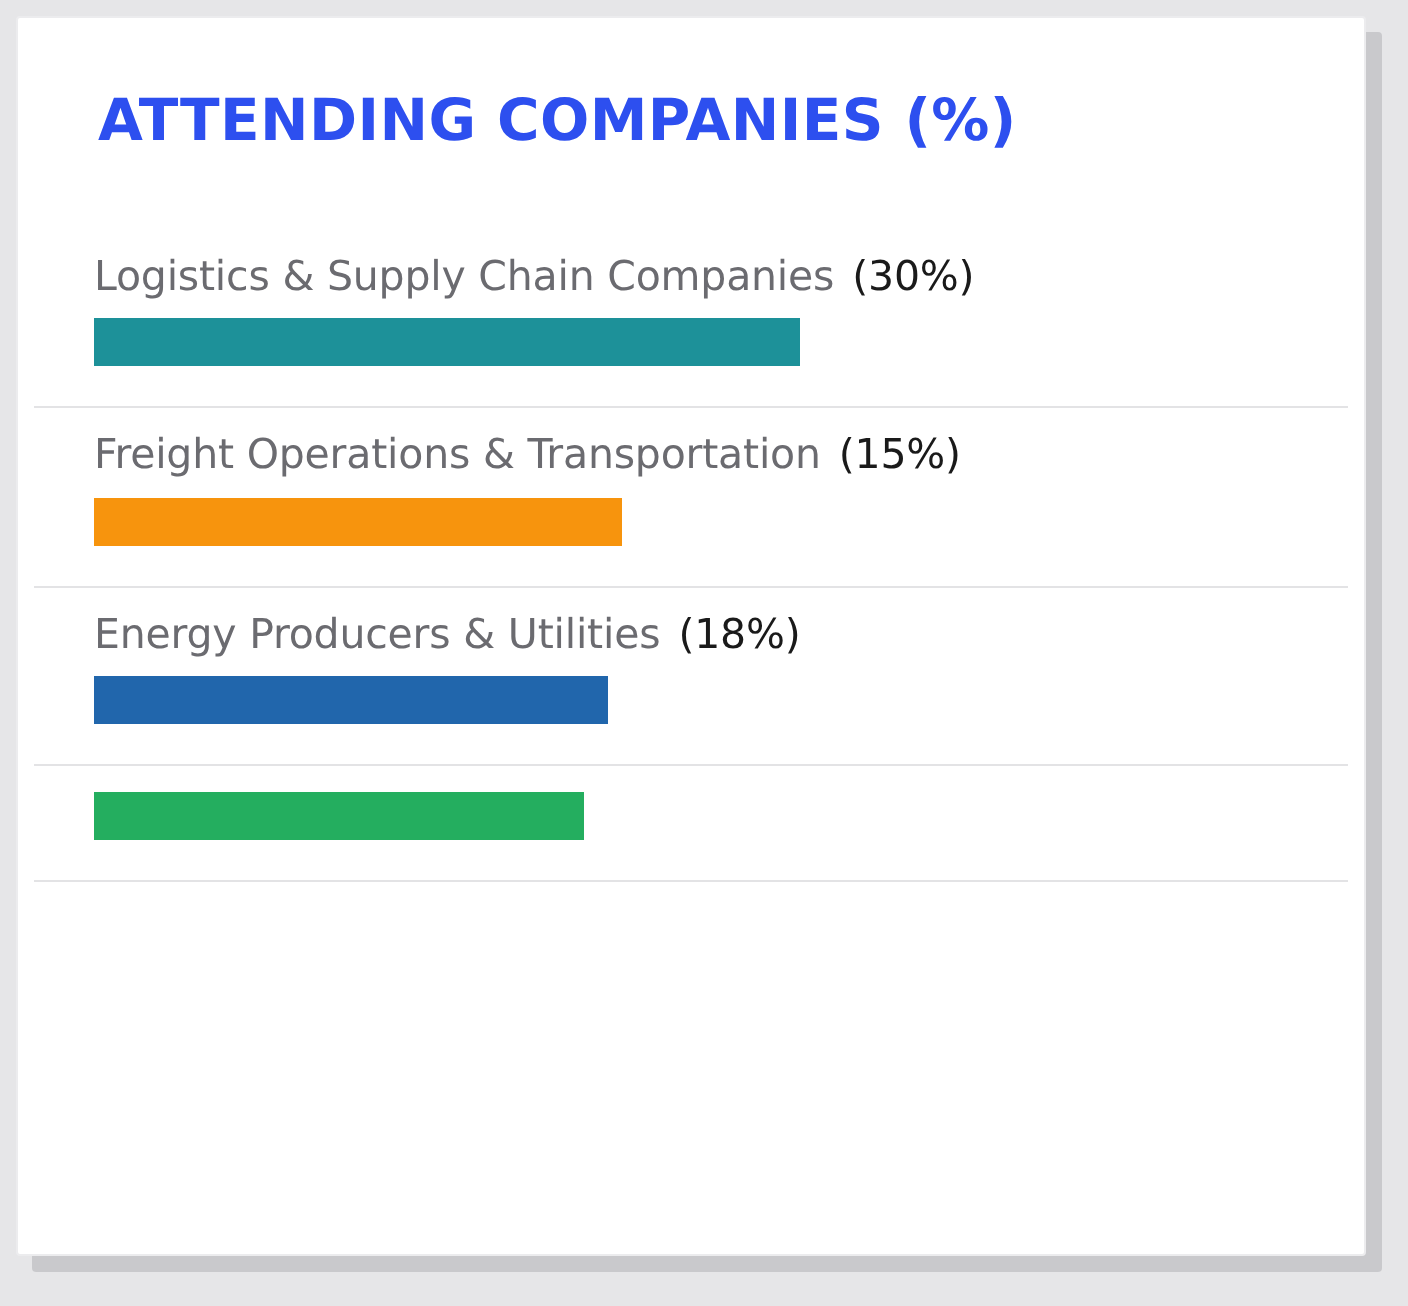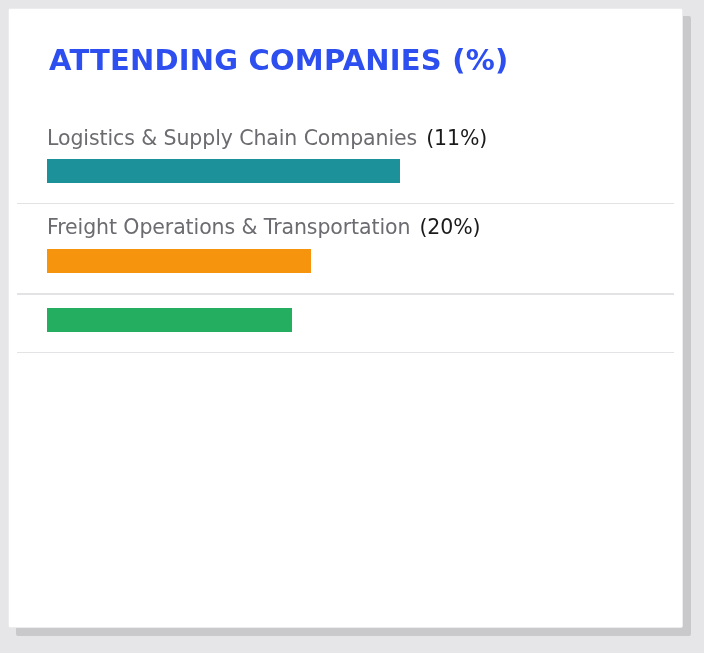--- a/index.html
+++ b/index.html
@@ -111,36 +111,44 @@
   <div class="card-shadow"></div>
 
   <div class="card">
     <div class="card-inner">
 
       <h1 class="chart-title">ATTENDING COMPANIES (%)</h1>
 
       <div class="rows" id="rows">
           <div class="bar-row">
             <div class="row-pad">
-              <div class="bar-label-line"><span class="bar-label">Logistics &amp; Supply Chain Companies</span><span class="bar-pct">(11%)</span></div>
+              <div class="bar-label-line"><span class="bar-label">Logistics &amp; Supply Chain Companies</span><span class="bar-pct">(30%)</span></div>
               <div class="bar-track">
                 <div class="bar-fill" style="background: rgb(29, 145, 153); width: 353px;"></div>
               </div>
             </div>
           </div>
           <div class="sep"></div>
           <div class="bar-row">
             <div class="row-pad">
-              <div class="bar-label-line"><span class="bar-label">Freight Operations &amp; Transportation</span><span class="bar-pct">(20%)</span></div>
+              <div class="bar-label-line"><span class="bar-label">Freight Operations &amp; Transportation</span><span class="bar-pct">(15%)</span></div>
               <div class="bar-track">
                 <div class="bar-fill" style="background: rgb(247, 148, 13); width: 264px;"></div>
               </div>
             </div>
           </div>
           <div class="sep"></div>
+          <div class="bar-row">
+            <div class="row-pad">
+              <div class="bar-label-line"><span class="bar-label">Energy Producers &amp; Utilities</span><span class="bar-pct">(18%)</span></div>
+              <div class="bar-track">
+                <div class="bar-fill" style="background: rgb(33, 102, 172); width: 257px;"></div>
+              </div>
+            </div>
+          </div>
           <div class="sep"></div>
           <div class="bar-row">
             <div class="row-pad">
               <div class="bar-track">
                 <div class="bar-fill" style="background: rgb(36, 174, 95); width: 245px;"></div>
               </div>
             </div>
           </div>
           <div class="sep"></div>
         </div>

